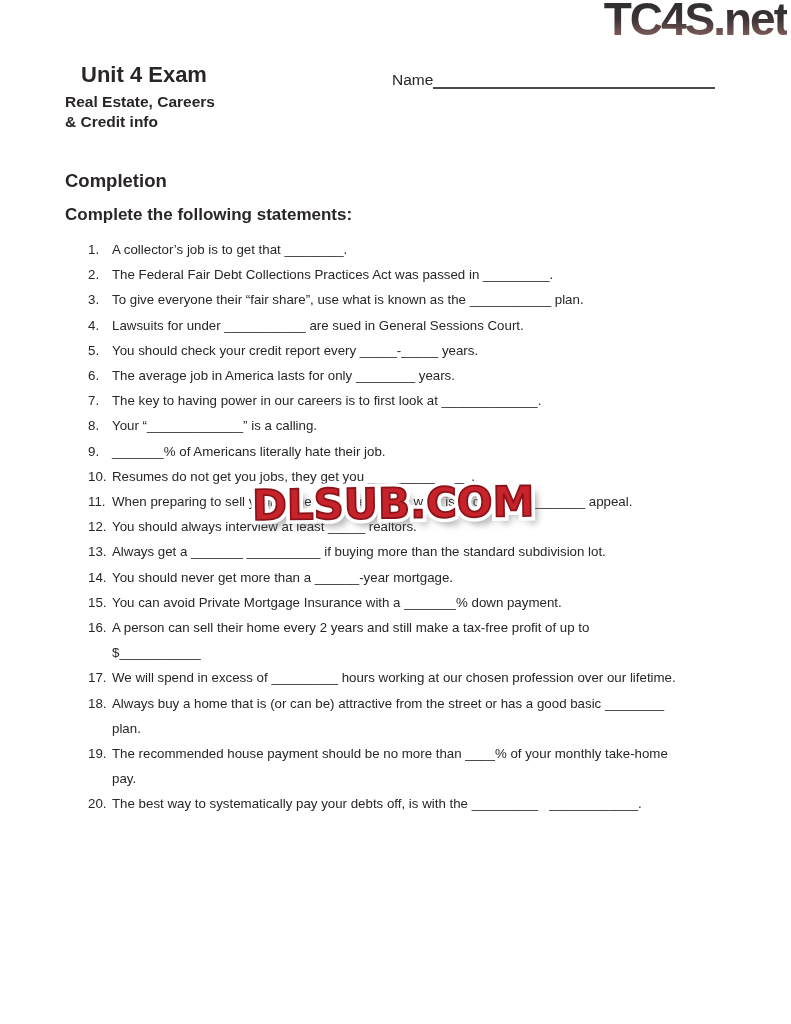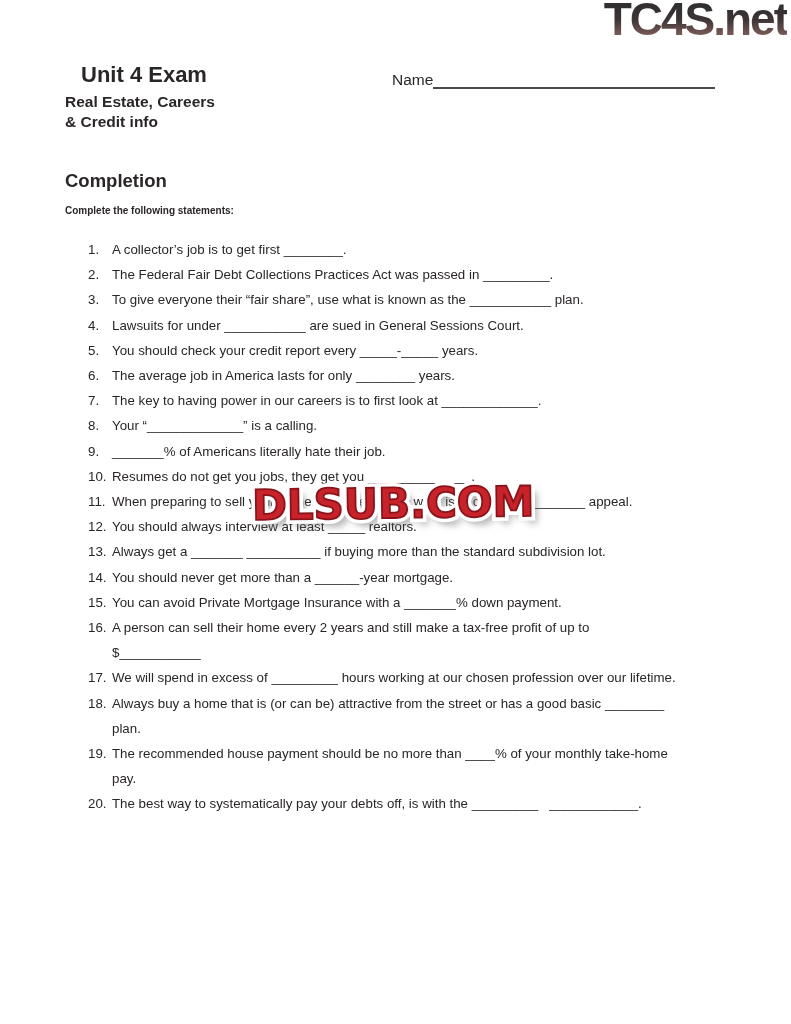--- a/index.html
+++ b/index.html
@@ -15,21 +15,21 @@
     -webkit-background-clip:text;background-clip:text;color:transparent;
   }
   
   .title{position:absolute;left:65px;top:62px;font-size:22px;font-weight:bold;margin-left:16px;}
   .subtitle{position:absolute;left:65px;top:92px;font-size:15.5px;font-weight:bold;line-height:19.5px;white-space:pre-line;}
   .name-row{position:absolute;left:392px;top:70px;display:flex;align-items:flex-end;}
   .name-label{font-size:15.5px;font-weight:normal;line-height:19px;}
   .name-line{display:inline-block;width:282px;height:17px;border-bottom:2px solid #4a4a4a;}
   
   .completion-h{position:absolute;left:65px;top:170px;font-size:18.5px;font-weight:bold;}
-  .instruction{position:absolute;left:65px;top:205px;font-size:10px;font-weight:bold;}
+  .instruction{position:absolute;left:65px;top:205px;font-size:17px;font-weight:bold;}
   
   .list{position:absolute;left:88px;top:237px;width:642px;font-size:13.3px;line-height:25.2px;}
   .item{display:flex;}
   .item .num{flex:none;width:24px;}
   .item .txt{flex:1;white-space:pre-wrap;}
   
   .wm{position:absolute;z-index:9;font-family:"DejaVu Sans", sans-serif;font-weight:900;white-space:nowrap;}
   .wm .back{display:block;color:#ffffff;-webkit-text-stroke:9px #ffffff;
     text-shadow:6px 7px 7px rgba(110,110,110,.6), -2px 4px 5px rgba(150,150,150,.35);}
   .wm .front{position:absolute;left:0;top:0;color:#c8232a;-webkit-text-stroke:1.8px #88141a;}
@@ -57,21 +57,21 @@
     <span class="name-line"></span>
   </div>
 
   <div class="completion-h">Completion</div>
 
   <div class="instruction">Complete the following statements:</div>
 
   <div class="list" id="list">
   <div class="item">
     <span class="num">1.</span>
-    <span class="txt">A collector’s job is to get first ________.</span>
+    <span class="txt">A collector’s job is to get that ________.</span>
   </div>
 
   <div class="item">
     <span class="num">2.</span>
     <span class="txt">The Federal Fair Debt Collections Practices Act was passed in _________.</span>
   </div>
 
   <div class="item">
     <span class="num">3.</span>
     <span class="txt">To give everyone their “fair share”, use what is known as the ___________ plan.</span>

